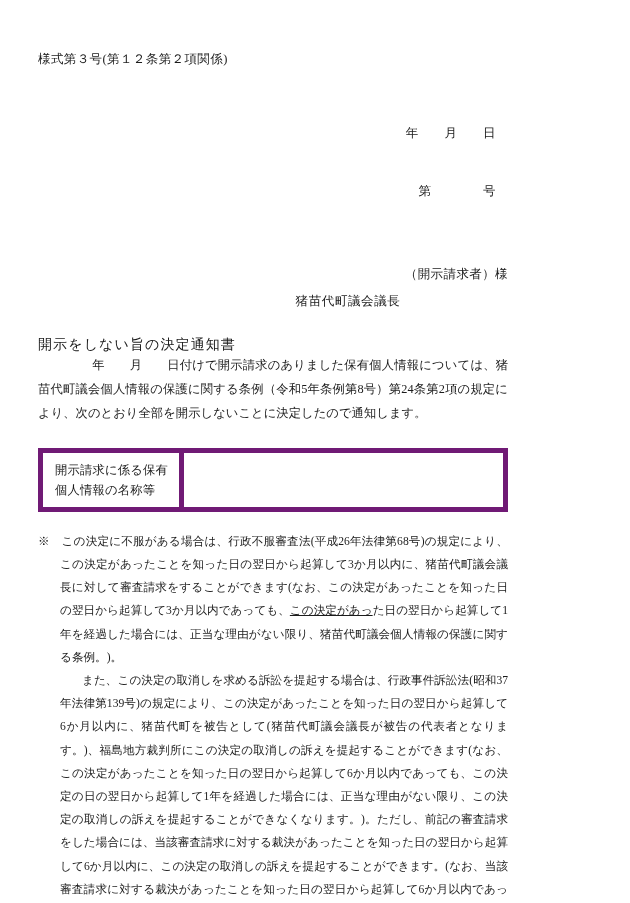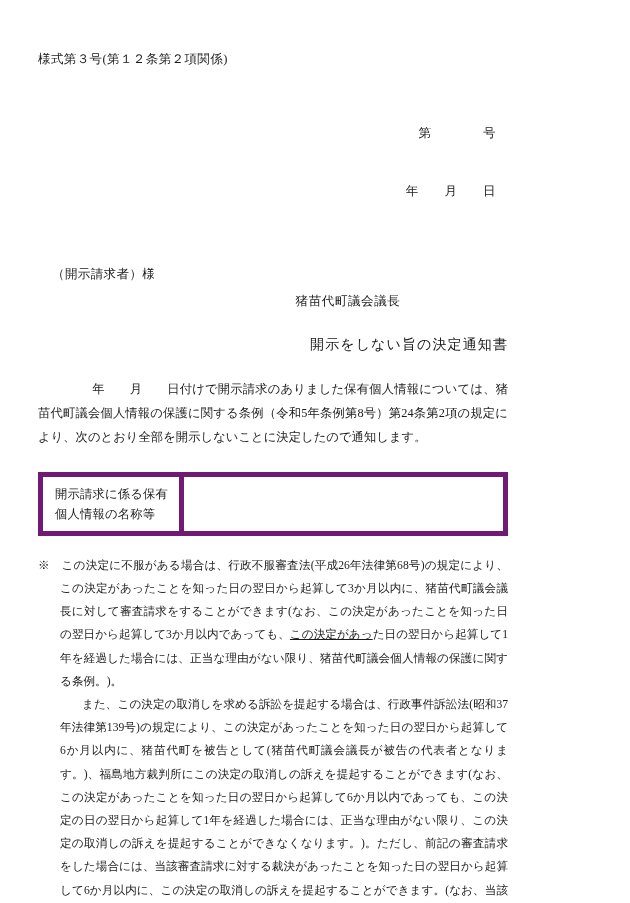--- a/index.html
+++ b/index.html
@@ -41,42 +41,42 @@
     padding-right: 12px;
   }
   .doc-meta div { white-space: pre; }
 
   .addressee {
     margin-top: 26px;
     padding-left: 14px;
     font-size: 12.5px;
     letter-spacing: .4px;
     white-space: pre;
+    text-align: right;
   }
 
   .issuer {
     margin-top: 10px;
     text-align: center;
     padding-left: 150px;
     font-size: 12.5px;
     letter-spacing: .6px;
     white-space: pre;
   }
 
   .doc-title {
     margin-top: 26px;
-    text-align: right;
+    text-align: left;
     font-size: 14px;
     letter-spacing: 1.1px;
     white-space: pre;
   }
 
   
   .body-para {
-    margin-top: 24px;
     font-size: 12.3px;
     line-height: 1.95;
     text-align: justify;
     text-justify: inter-ideograph;
     letter-spacing: .05px;
   }
 
   
   .info-table {
     margin-top: 22px;
@@ -129,22 +129,22 @@
   .u { text-decoration: underline; }
 </style>
 </head>
 <body>
 
 <div class="page">
 
   <div class="form-no">様式第３号(第１２条第２項関係)</div>
 
   <div class="doc-meta">
+    <div>年　　月　　日</div>
     <div>第　　　　号</div>
-    <div>年　　月　　日</div>
   </div>
 
   <div class="addressee">（開示請求者）様</div>
 
   <div class="issuer">猪苗代町議会議長</div>
 
   <div class="doc-title">開示をしない旨の決定通知書</div>
 
   <div class="body-para">
     <span style="display:inline-block;width:4.4em;"></span><span>年　　月　　日付けで開示請求のありました保有個人情報については、猪苗代町議会個人情報の保護に関する条例（令和5年条例第8号）第24条第2項の規定により、次のとおり全部を開示しないことに決定したので通知します。</span>

